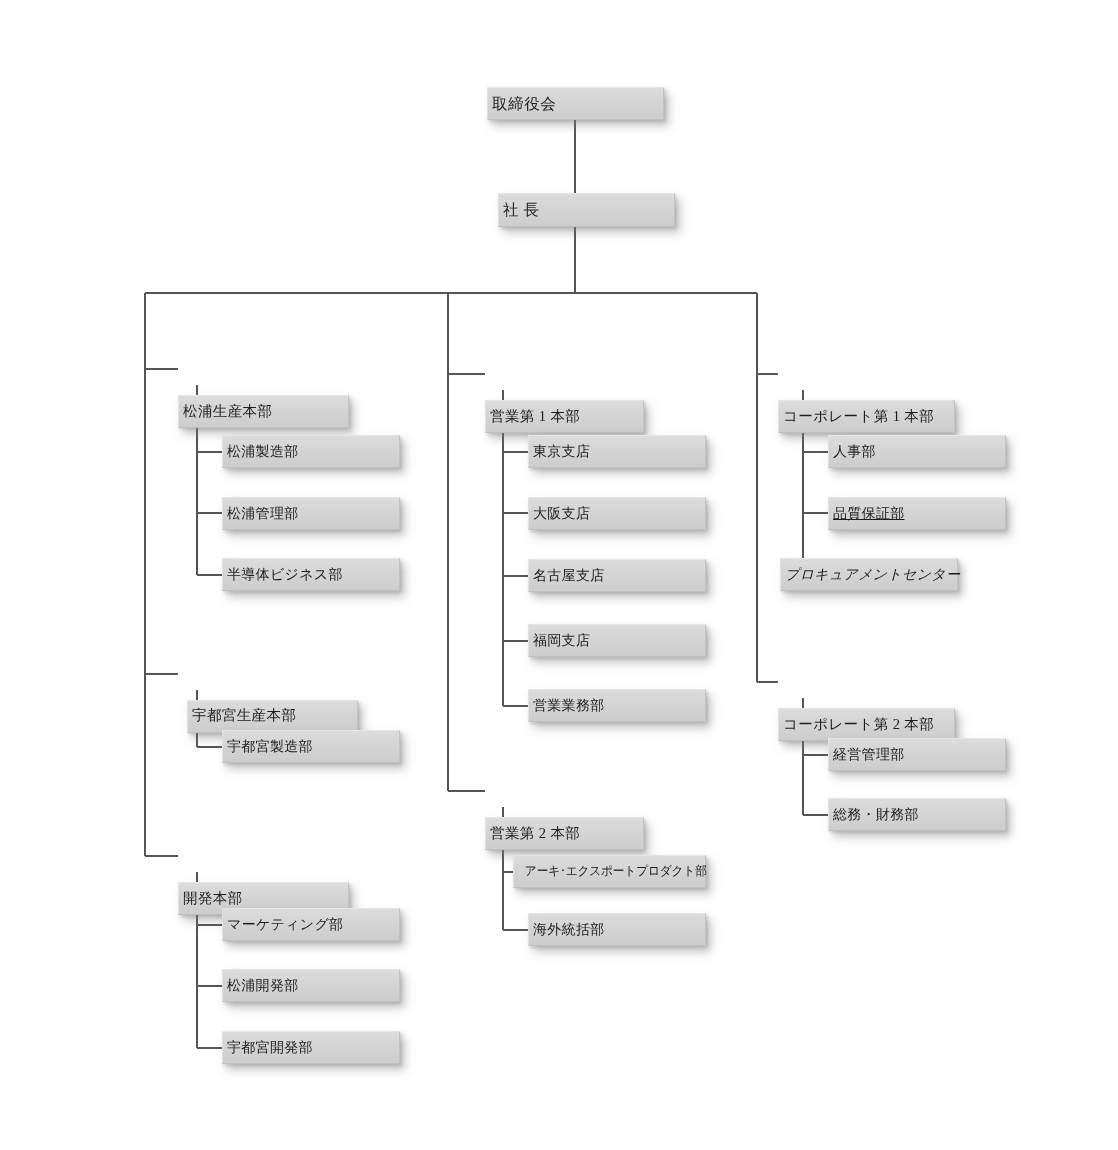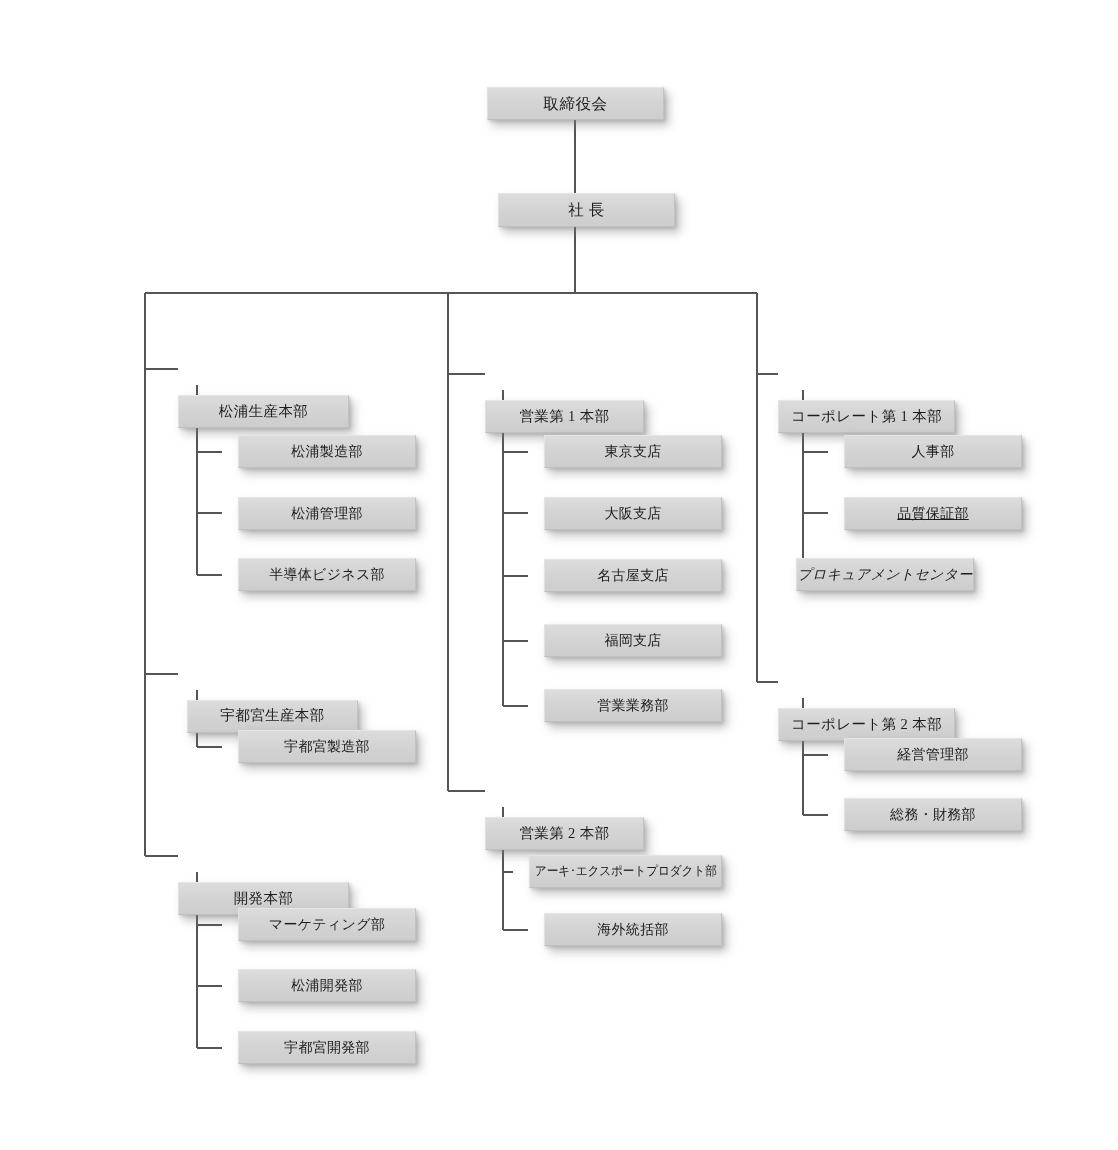--- a/index.html
+++ b/index.html
@@ -28,33 +28,32 @@
     box-sizing: border-box;
     background: linear-gradient(180deg, #dcdcdc 0%, #d4d4d4 45%, #cdcdcd 100%);
     border-top: 1px solid #e6e6e6;
     border-left: 1px solid #e2e2e2;
     border-right: 1px solid #c2c2c2;
     border-bottom: 1px solid #bfbfbf;
     box-shadow: 5px 6px 9px rgba(120,120,120,0.42),
                 2px 2px 3px rgba(130,130,130,0.30);
     display: flex;
     align-items: center;
-    justify-content: center;
     color: #1c1c1c;
     text-align: center;
     line-height: 1.1;
     white-space: nowrap;
   }
   .node .label {
     display: block;
     padding: 0 4px;
   }
   .lvl0 { font-size: 15.5px; letter-spacing: 0.6px; }
   .lvl1 { font-size: 14.5px; letter-spacing: 0.4px; margin-top: 43px; }
-  .lvl2 { font-size: 14px;   letter-spacing: 0.3px; margin-left: 16px; }
+  .lvl2 { font-size: 14px;   letter-spacing: 0.3px; }
   .tight .label {
     font-size: 12.6px;
     letter-spacing: -0.2px;
     transform: scaleX(0.93);
   }
 </style>
 </head>
 <body>
 
 <div id="chart-root">

